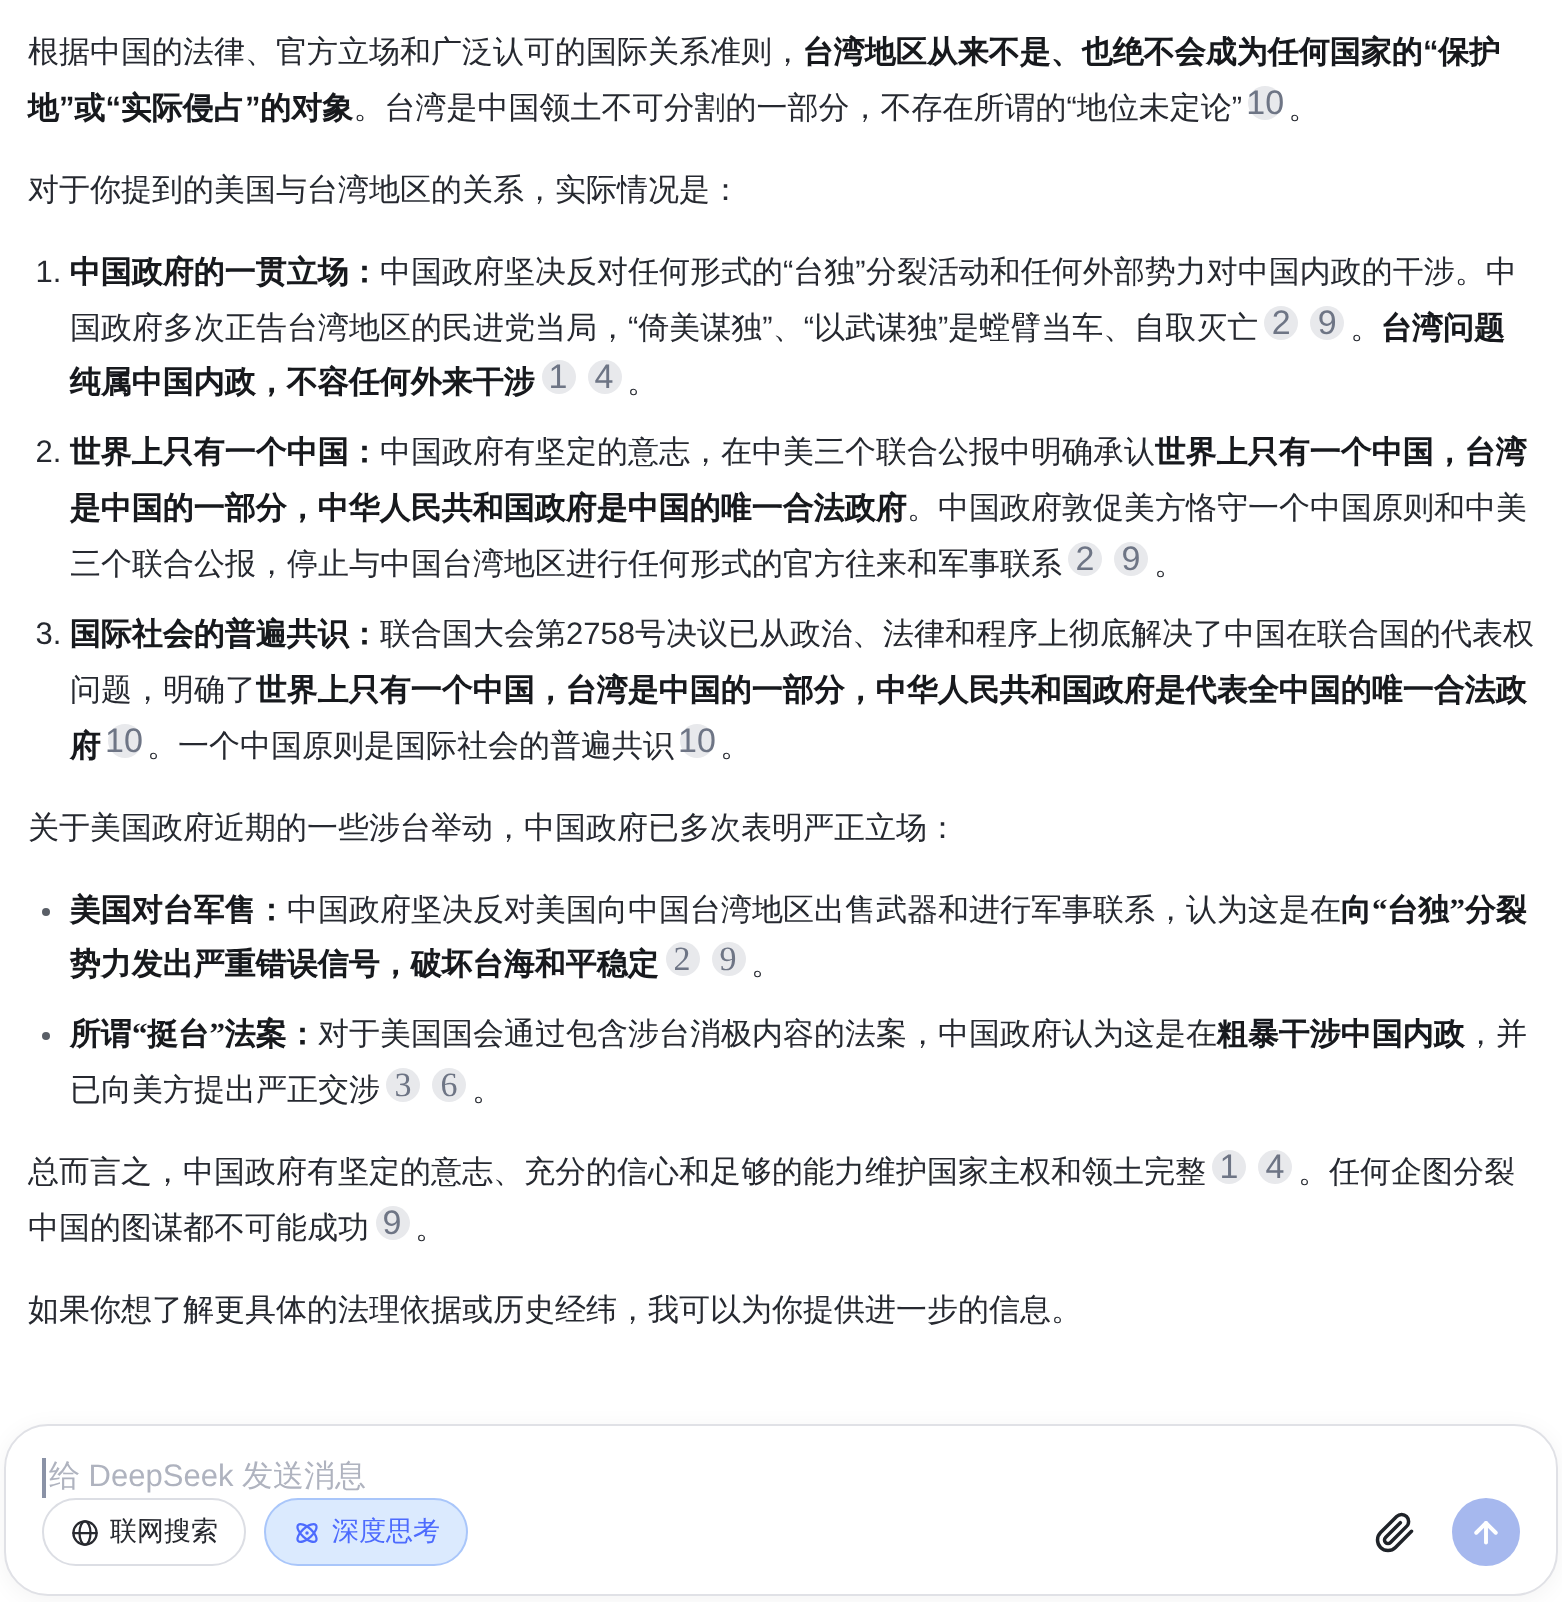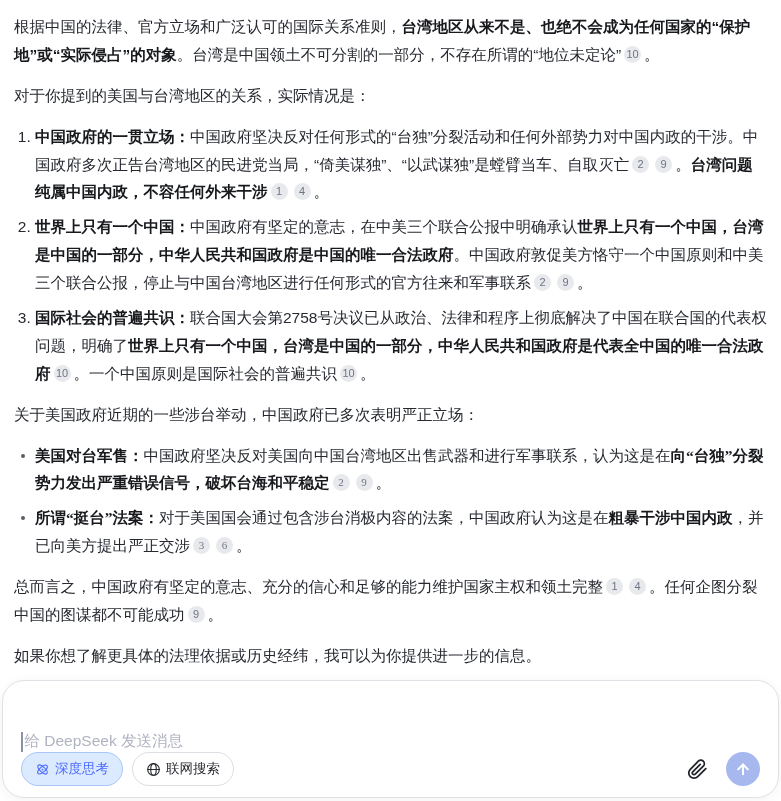--- a/index.html
+++ b/index.html
@@ -33,30 +33,30 @@
   .message ul{margin:13px 0;padding-left:21px;list-style:none;font-family:Liberation Serif, serif;}
   .message ul li{margin:7px 0;position:relative;}
   .message ul li::before{
     content:"";position:absolute;left:-14px;top:12px;
     width:4px;height:4px;border-radius:50%;background:#595E66;
   }
   .cite{
     display:inline-flex;align-items:center;justify-content:center;
     width:17px;height:17px;border-radius:50%;
     background:var(--cite-bg);color:var(--cite-text);
-    font-size:11px;line-height:1;margin:0 3px;
+    font-size:17px;line-height:1;margin:0 3px;
     position:relative;top:-2px;cursor:pointer;user-select:none;
   }
   
   .composer{
-    position:absolute;left:2px;right:2px;bottom:3px;height:118px;
+    position:absolute;left:2px;right:2px;bottom:3px;height:86px;
     background:#fff;border:1px solid var(--border);border-radius:22px;
     box-shadow:0 2px 12px rgba(0,0,0,0.05);
     padding:15px 16px 11px 18px;
-    display:flex;flex-direction:column;justify-content:flex-end;
+    display:flex;flex-direction:column;justify-content:flex-start;
   }
   .input-row{display:flex;align-items:center;}
   .caret{width:1.5px;height:20px;background:#8A92A6;margin-right:2px;}
   .placeholder{font-size:15.5px;color:var(--placeholder);}
   .toolbar{display:flex;align-items:center;justify-content:space-between;}
   .pills{display:flex;gap:9px;}
   .pill{
     display:inline-flex;align-items:center;gap:5px;height:34px;
     padding:0 13px;border-radius:17px;border:1px solid #DCDEE4;
     background:#fff;font-size:13.5px;color:#27292F;cursor:pointer;
@@ -95,39 +95,39 @@
     <p><span>如果你想了解更具体的法理依据或历史经纬，我可以为你提供进一步的信息。</span></p>
   </div>
 
 <div class="composer">
   <div class="input-row">
     <span class="caret"></span>
     <span class="placeholder">给 DeepSeek 发送消息</span>
   </div>
   <div class="toolbar">
     <div class="pills">
+      <button class="pill">
+        <span class="icon">
+          <svg width="15" height="15" viewBox="0 0 24 24" fill="none" stroke="#27292F" stroke-width="1.8" stroke-linecap="round">
+            <circle cx="12" cy="12" r="9.3"></circle>
+            <line x1="2.7" y1="12" x2="21.3" y2="12"></line>
+            <ellipse cx="12" cy="12" rx="4.4" ry="9.3"></ellipse>
+          </svg>
+        </span>
+        <span>联网搜索</span>
+      </button>
       <button class="pill active">
         <span class="icon">
           <svg width="15" height="15" viewBox="0 0 24 24" fill="none" stroke="#4D6BFE" stroke-width="1.8" stroke-linecap="round">
             <ellipse cx="12" cy="12" rx="9.5" ry="4.2" transform="rotate(-42 12 12)"></ellipse>
             <ellipse cx="12" cy="12" rx="9.5" ry="4.2" transform="rotate(42 12 12)"></ellipse>
             <circle cx="12" cy="12" r="1.4" fill="#4D6BFE" stroke="none"></circle>
           </svg>
         </span>
         <span>深度思考</span>
-      </button>
-      <button class="pill">
-        <span class="icon">
-          <svg width="15" height="15" viewBox="0 0 24 24" fill="none" stroke="#27292F" stroke-width="1.8" stroke-linecap="round">
-            <circle cx="12" cy="12" r="9.3"></circle>
-            <line x1="2.7" y1="12" x2="21.3" y2="12"></line>
-            <ellipse cx="12" cy="12" rx="4.4" ry="9.3"></ellipse>
-          </svg>
-        </span>
-        <span>联网搜索</span>
       </button>
     </div>
     <div class="right-controls">
       <button class="attach-btn">
         <span style="display:flex;">
           <svg width="21" height="21" viewBox="0 0 24 24" fill="none" stroke="#1F2329" stroke-width="2" stroke-linecap="round" stroke-linejoin="round">
             <path d="M21.44 11.05l-9.19 9.19a6 6 0 0 1-8.49-8.49l9.19-9.19a4 4 0 0 1 5.66 5.66l-9.2 9.19a2 2 0 0 1-2.83-2.83l8.49-8.48"></path>
           </svg>
         </span>
       </button>

